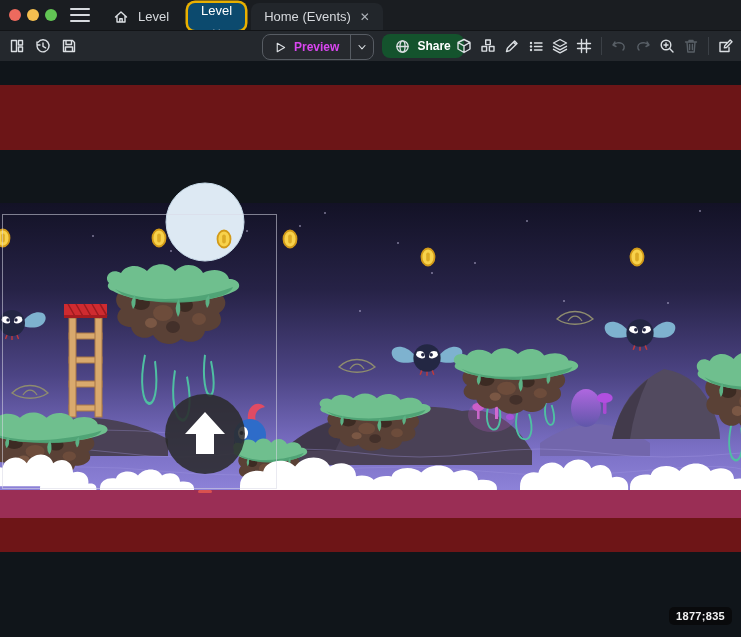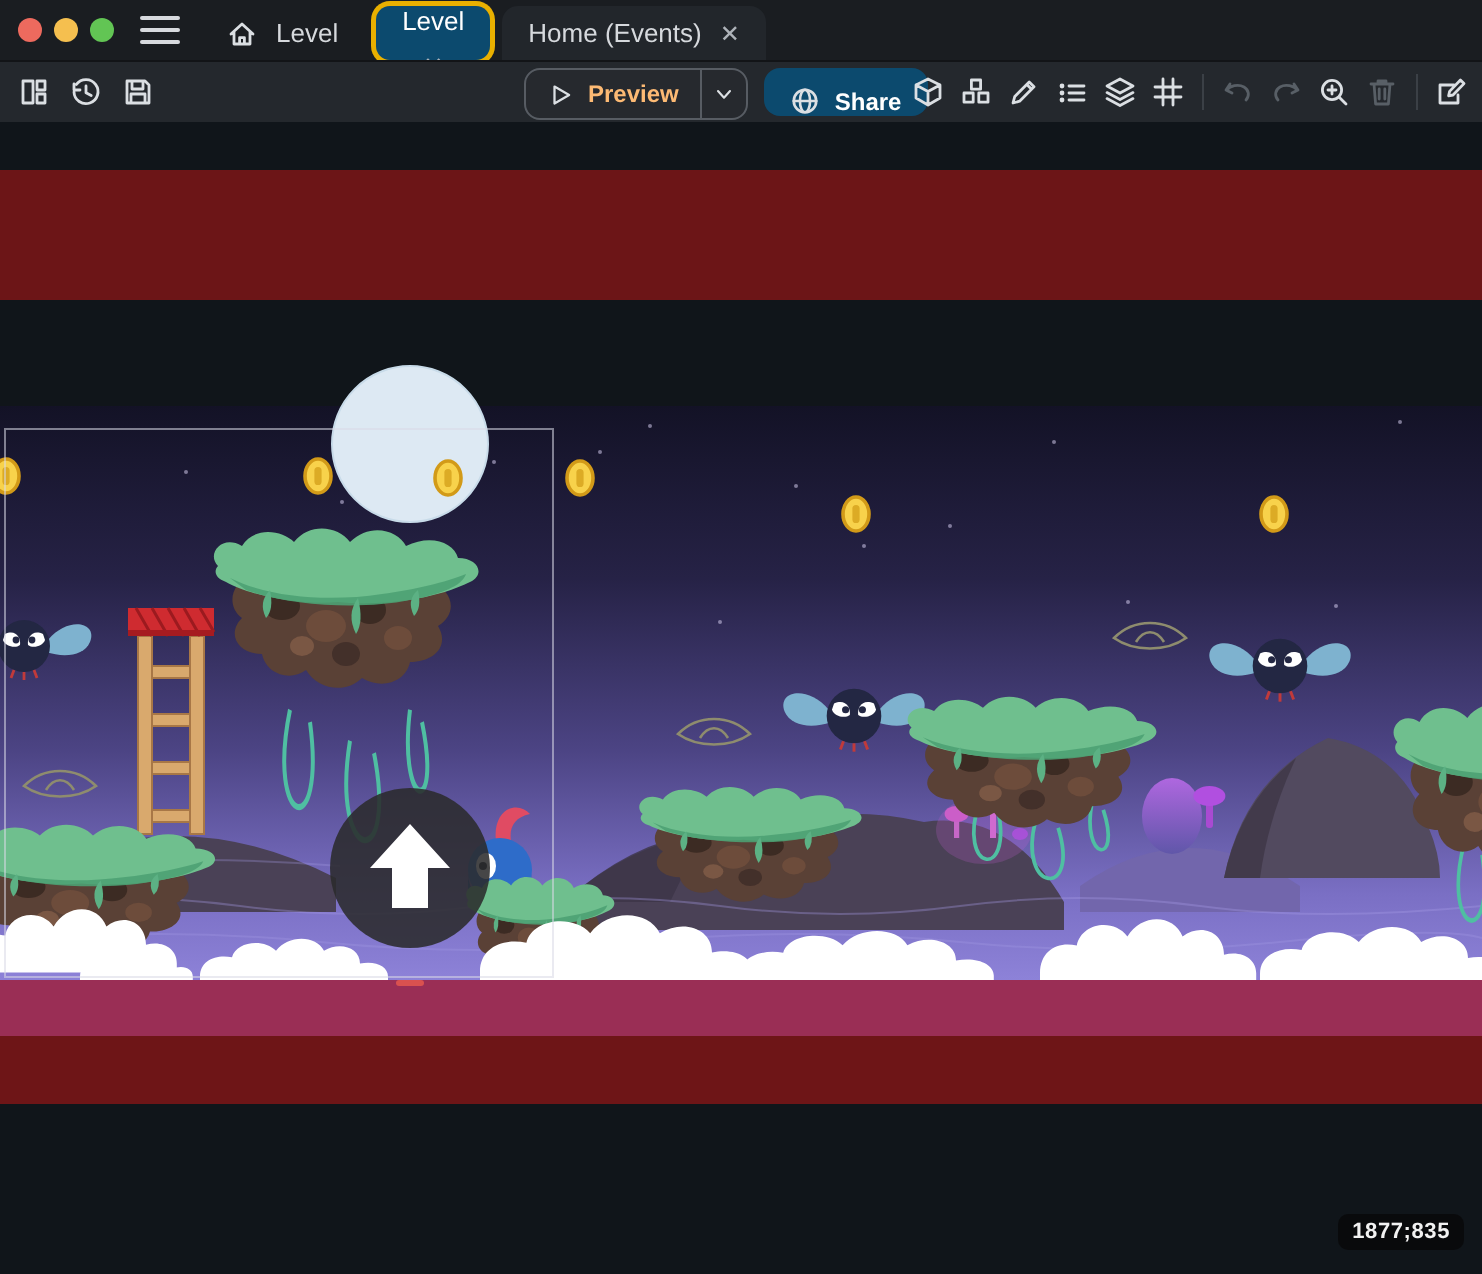--- a/index.html
+++ b/index.html
@@ -24,24 +24,24 @@
   .toolbar{height:30px;background:#24282d;position:relative;border-top:1px solid #121417;z-index:3;}
   .tb-left{position:absolute;left:5px;top:3px;display:flex;gap:2px;}
   .tb-center{position:absolute;left:262px;top:3px;display:flex;gap:8px;}
   .tb-right{position:absolute;right:3px;top:3px;display:flex;align-items:center;}
   .icon-btn{width:24px;height:24px;display:flex;align-items:center;justify-content:center;border-radius:5px;cursor:pointer;}
   .sep{width:1px;height:18px;background:#3b4046;margin:0 5px;}
   .ic{stroke:#dbdfe3;fill:none;stroke-width:1.4;stroke-linecap:round;stroke-linejoin:round;}
   .ic-dis{stroke:#585f66;}
   .btn-preview{display:flex;align-items:stretch;height:24px;border:1px solid #575c63;border-radius:8px;background:#26292e;overflow:hidden;cursor:pointer;}
   .btn-preview .main{display:flex;align-items:center;gap:7px;padding:0 11px;}
-  .btn-preview .label{font-size:12px;font-weight:bold;color:#fdba74;}
+  .btn-preview .label{font-size:12px;font-weight:bold;color:#d946ef;}
   .btn-preview .divider{width:1px;background:#575c63;}
   .btn-preview .arrow{width:22px;display:flex;align-items:center;justify-content:center;}
-  .btn-share{display:flex;align-items:flex-end;gap:7px;height:26px;border-radius:8px;background:#0c4a6e;padding:0 13px;cursor:pointer;}
+  .btn-share{display:flex;align-items:center;gap:7px;height:26px;border-radius:8px;background:#14532d;padding:0 13px;cursor:pointer;}
   .btn-share .label{font-size:12px;font-weight:bold;color:#fff;}
   
   .canvas{position:relative;width:741px;height:577px;background:#10151a;}
   .canvas svg{position:absolute;inset:0;display:block;}
   .coords-badge{position:absolute;right:9px;bottom:13px;background:rgba(8,8,10,.82);color:#f2f2f2;
     font-size:11px;font-weight:bold;padding:3px 7px;border-radius:5px;letter-spacing:.3px;margin-top:28px;}
 </style>
 </head>
 <body>
 

